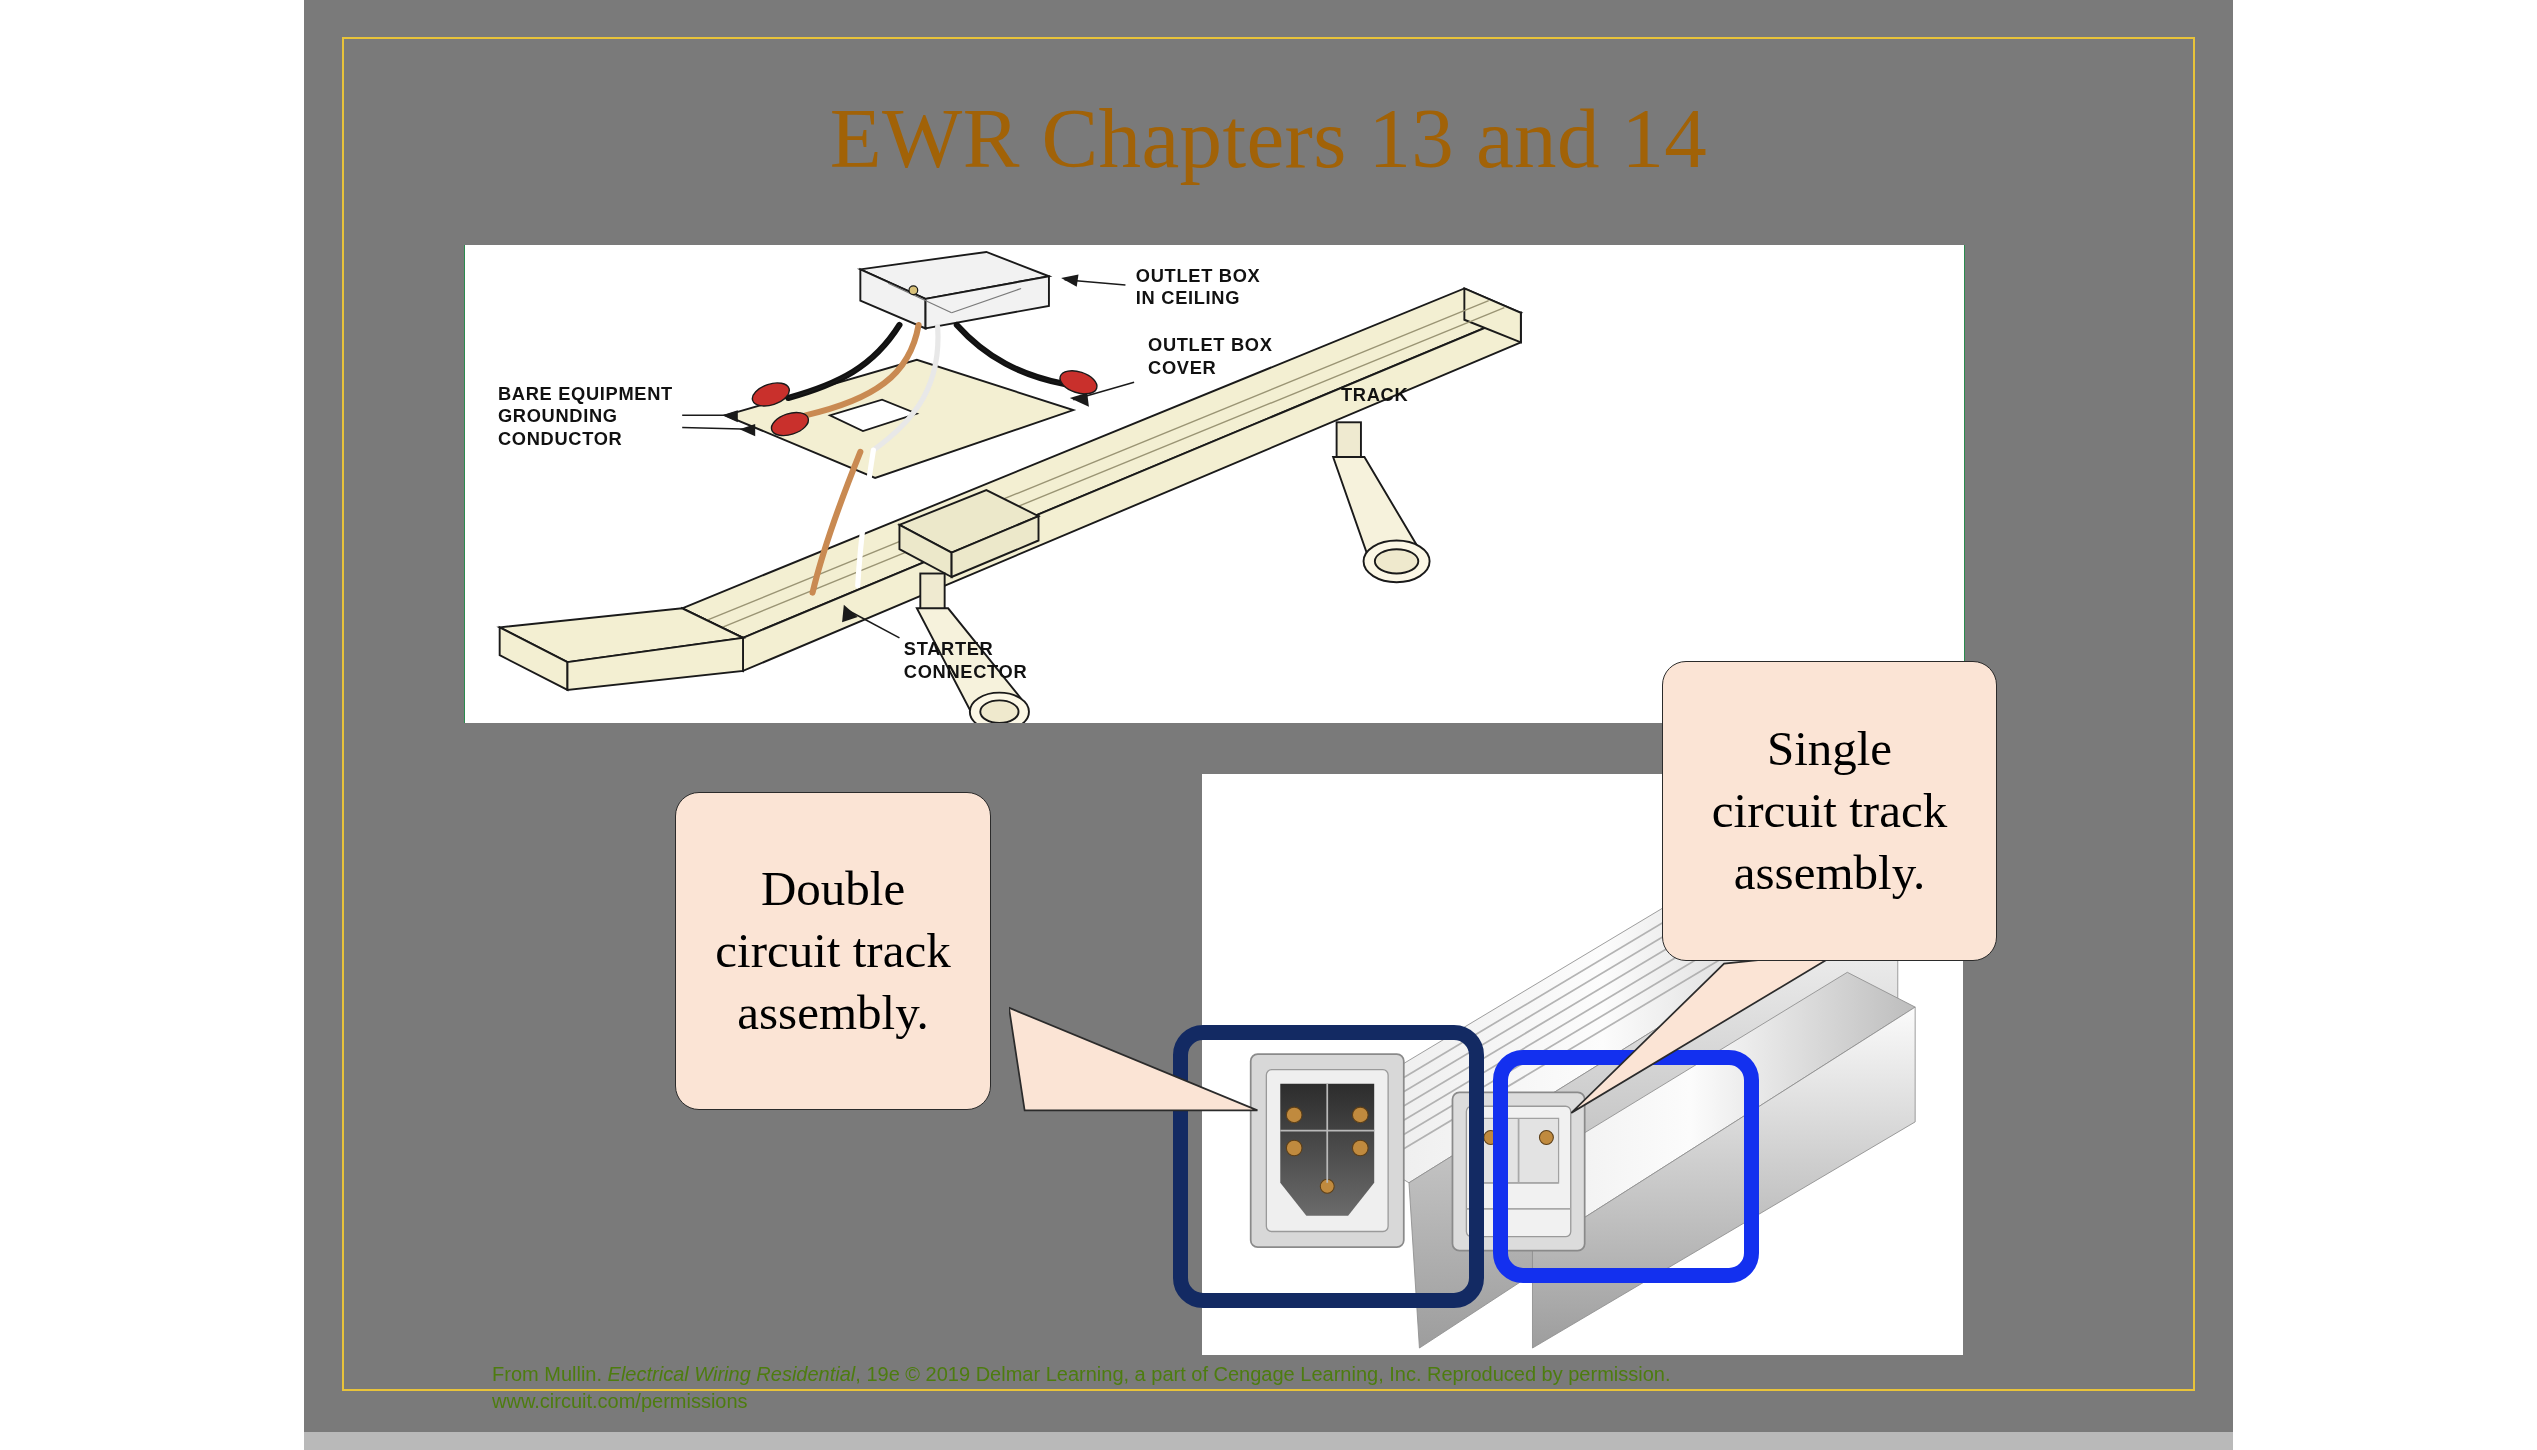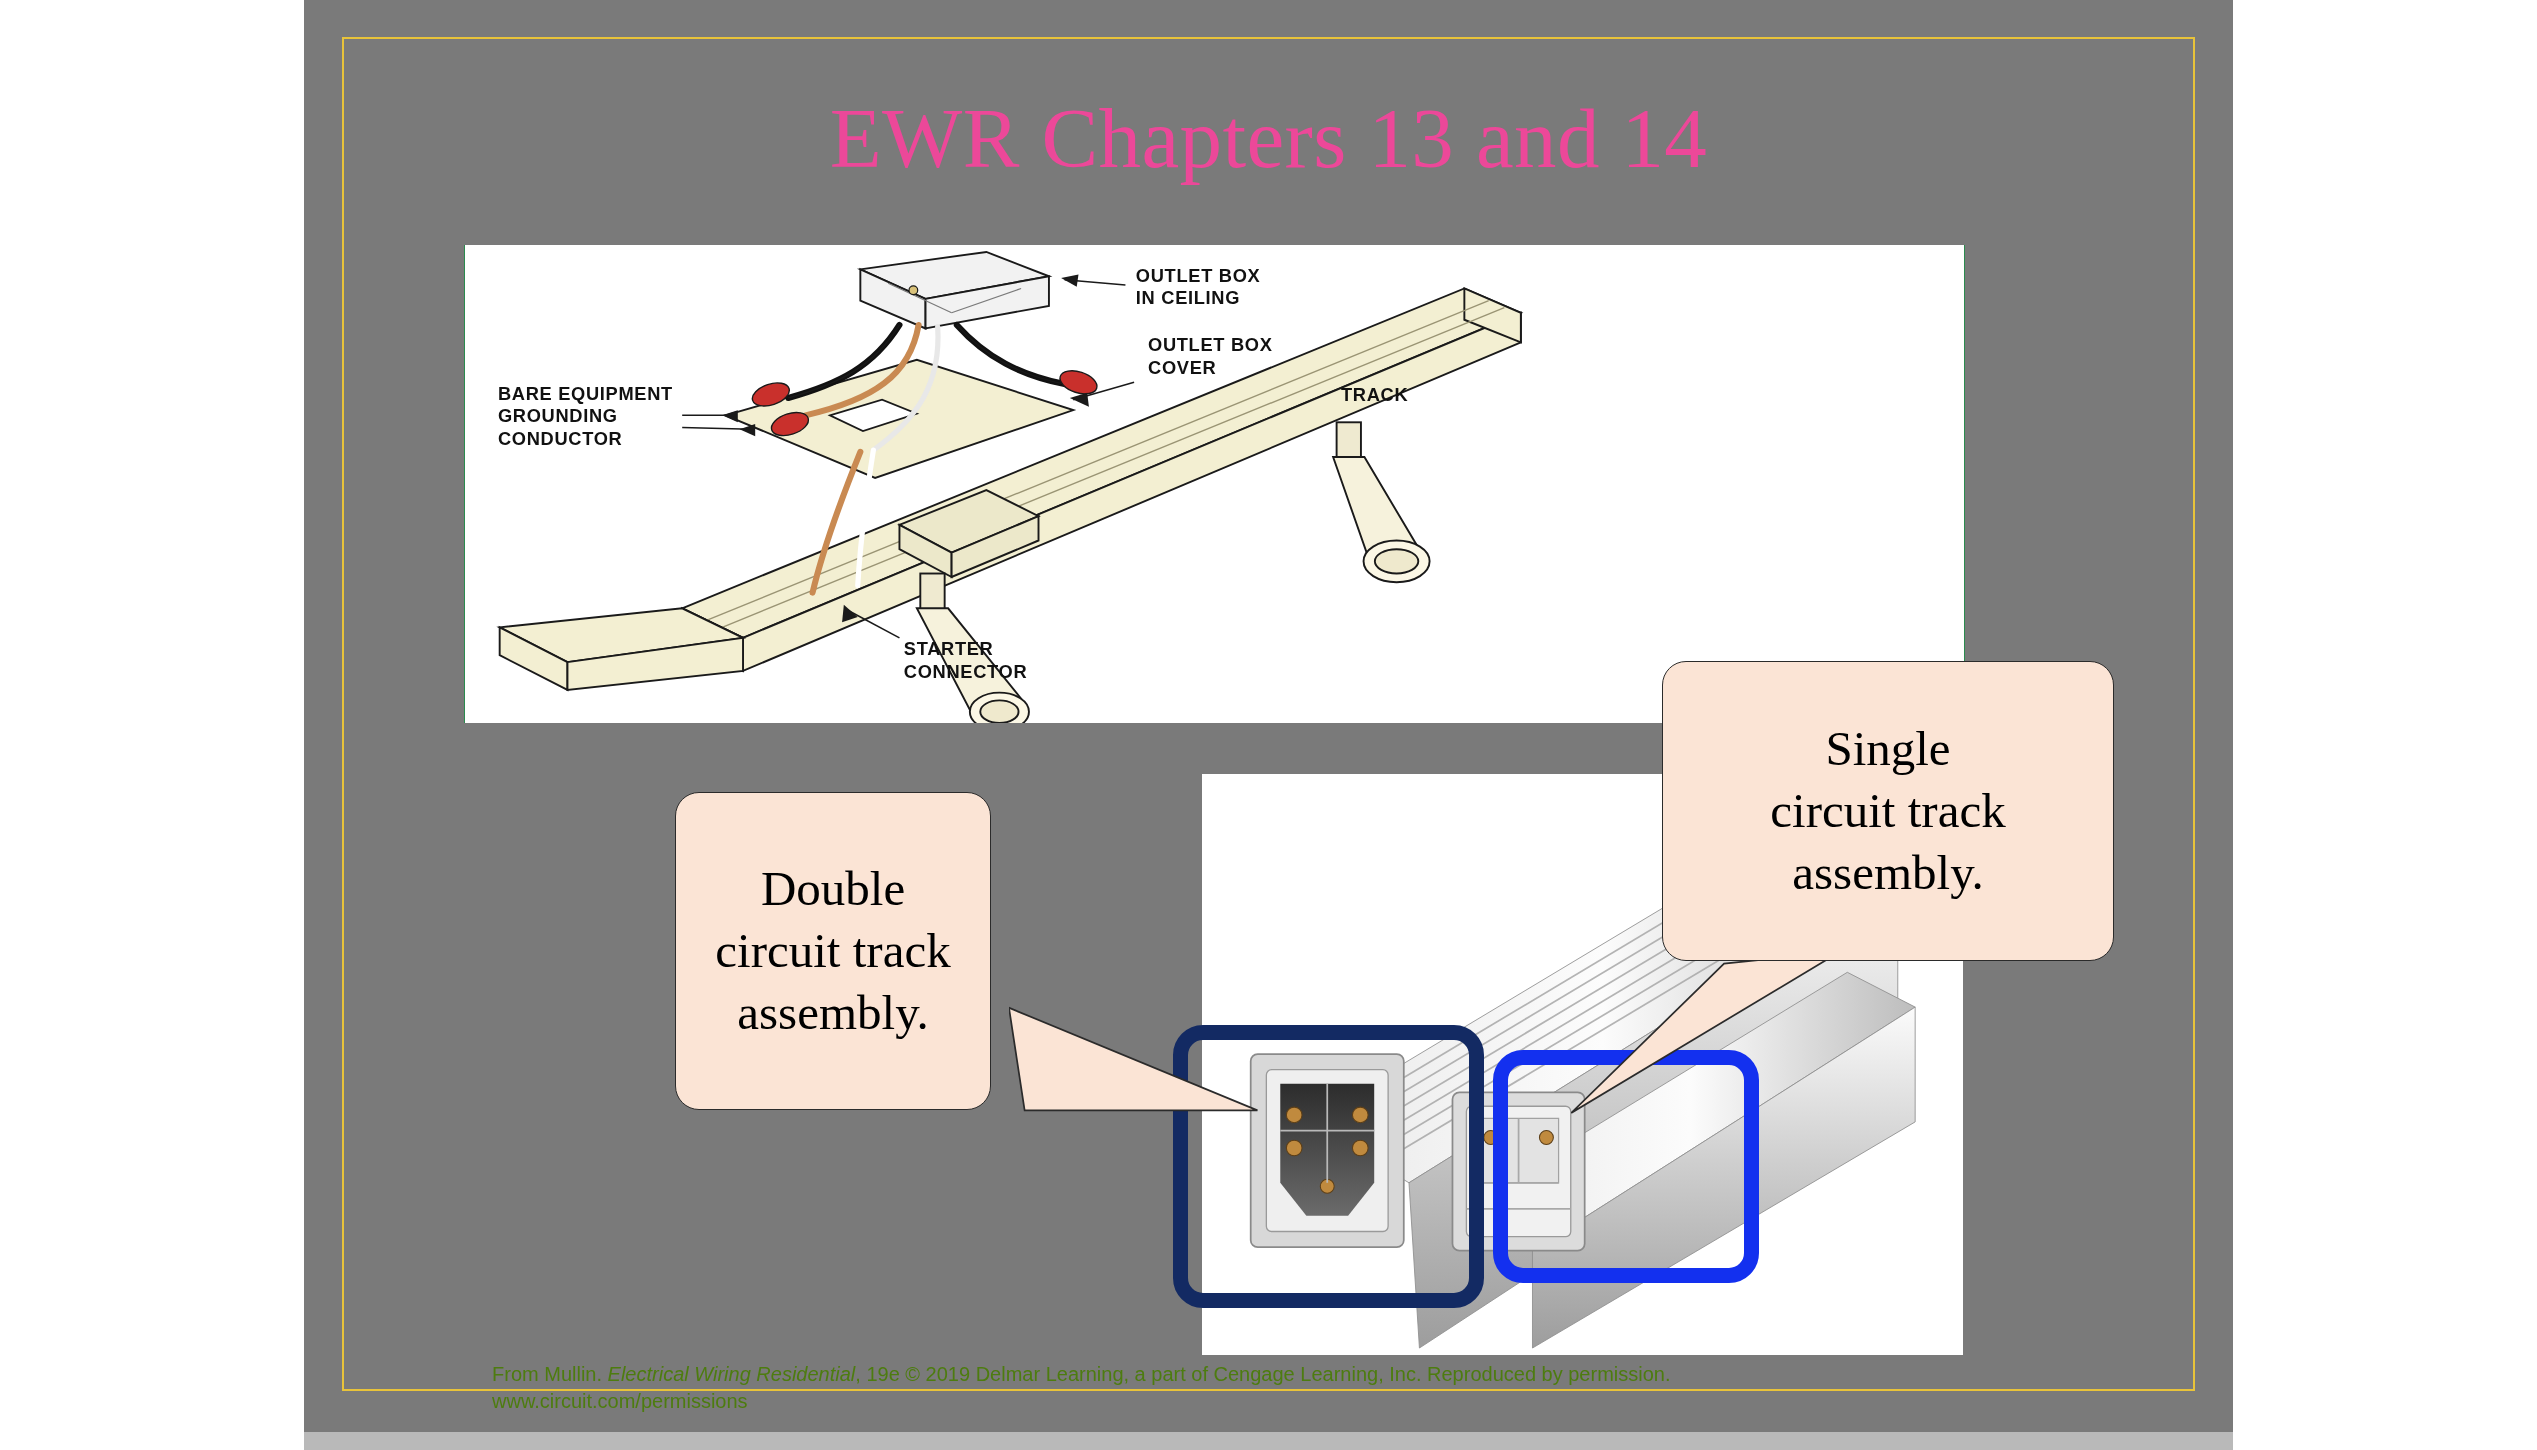--- a/index.html
+++ b/index.html
@@ -61,21 +61,21 @@
   
   #slide-title {
     position: absolute;
     left: 342px;
     top: 94px;
     width: 1853px;
     text-align: center;
     font-family: "Liberation Serif", serif;
     font-size: 85px;
     line-height: 1.05;
-    color: #ec4899;
+    color: #a16207;
     letter-spacing: 0.4px;
   }
 
   
   #figure-top {
     position: absolute;
     left: 464px;
     top: 245px;
     width: 1501px;
     height: 478px;
@@ -136,21 +136,21 @@
   }
   #callout-double {
     left: 675px;
     top: 792px;
     width: 316px;
     height: 318px;
   }
   #callout-single {
     left: 1662px;
     top: 661px;
-    width: 452px;
+    width: 335px;
     height: 300px;
   }
   .callout-tail {
     position: absolute;
     pointer-events: none;
   }
 
   
   #credit-line {
     position: absolute;

